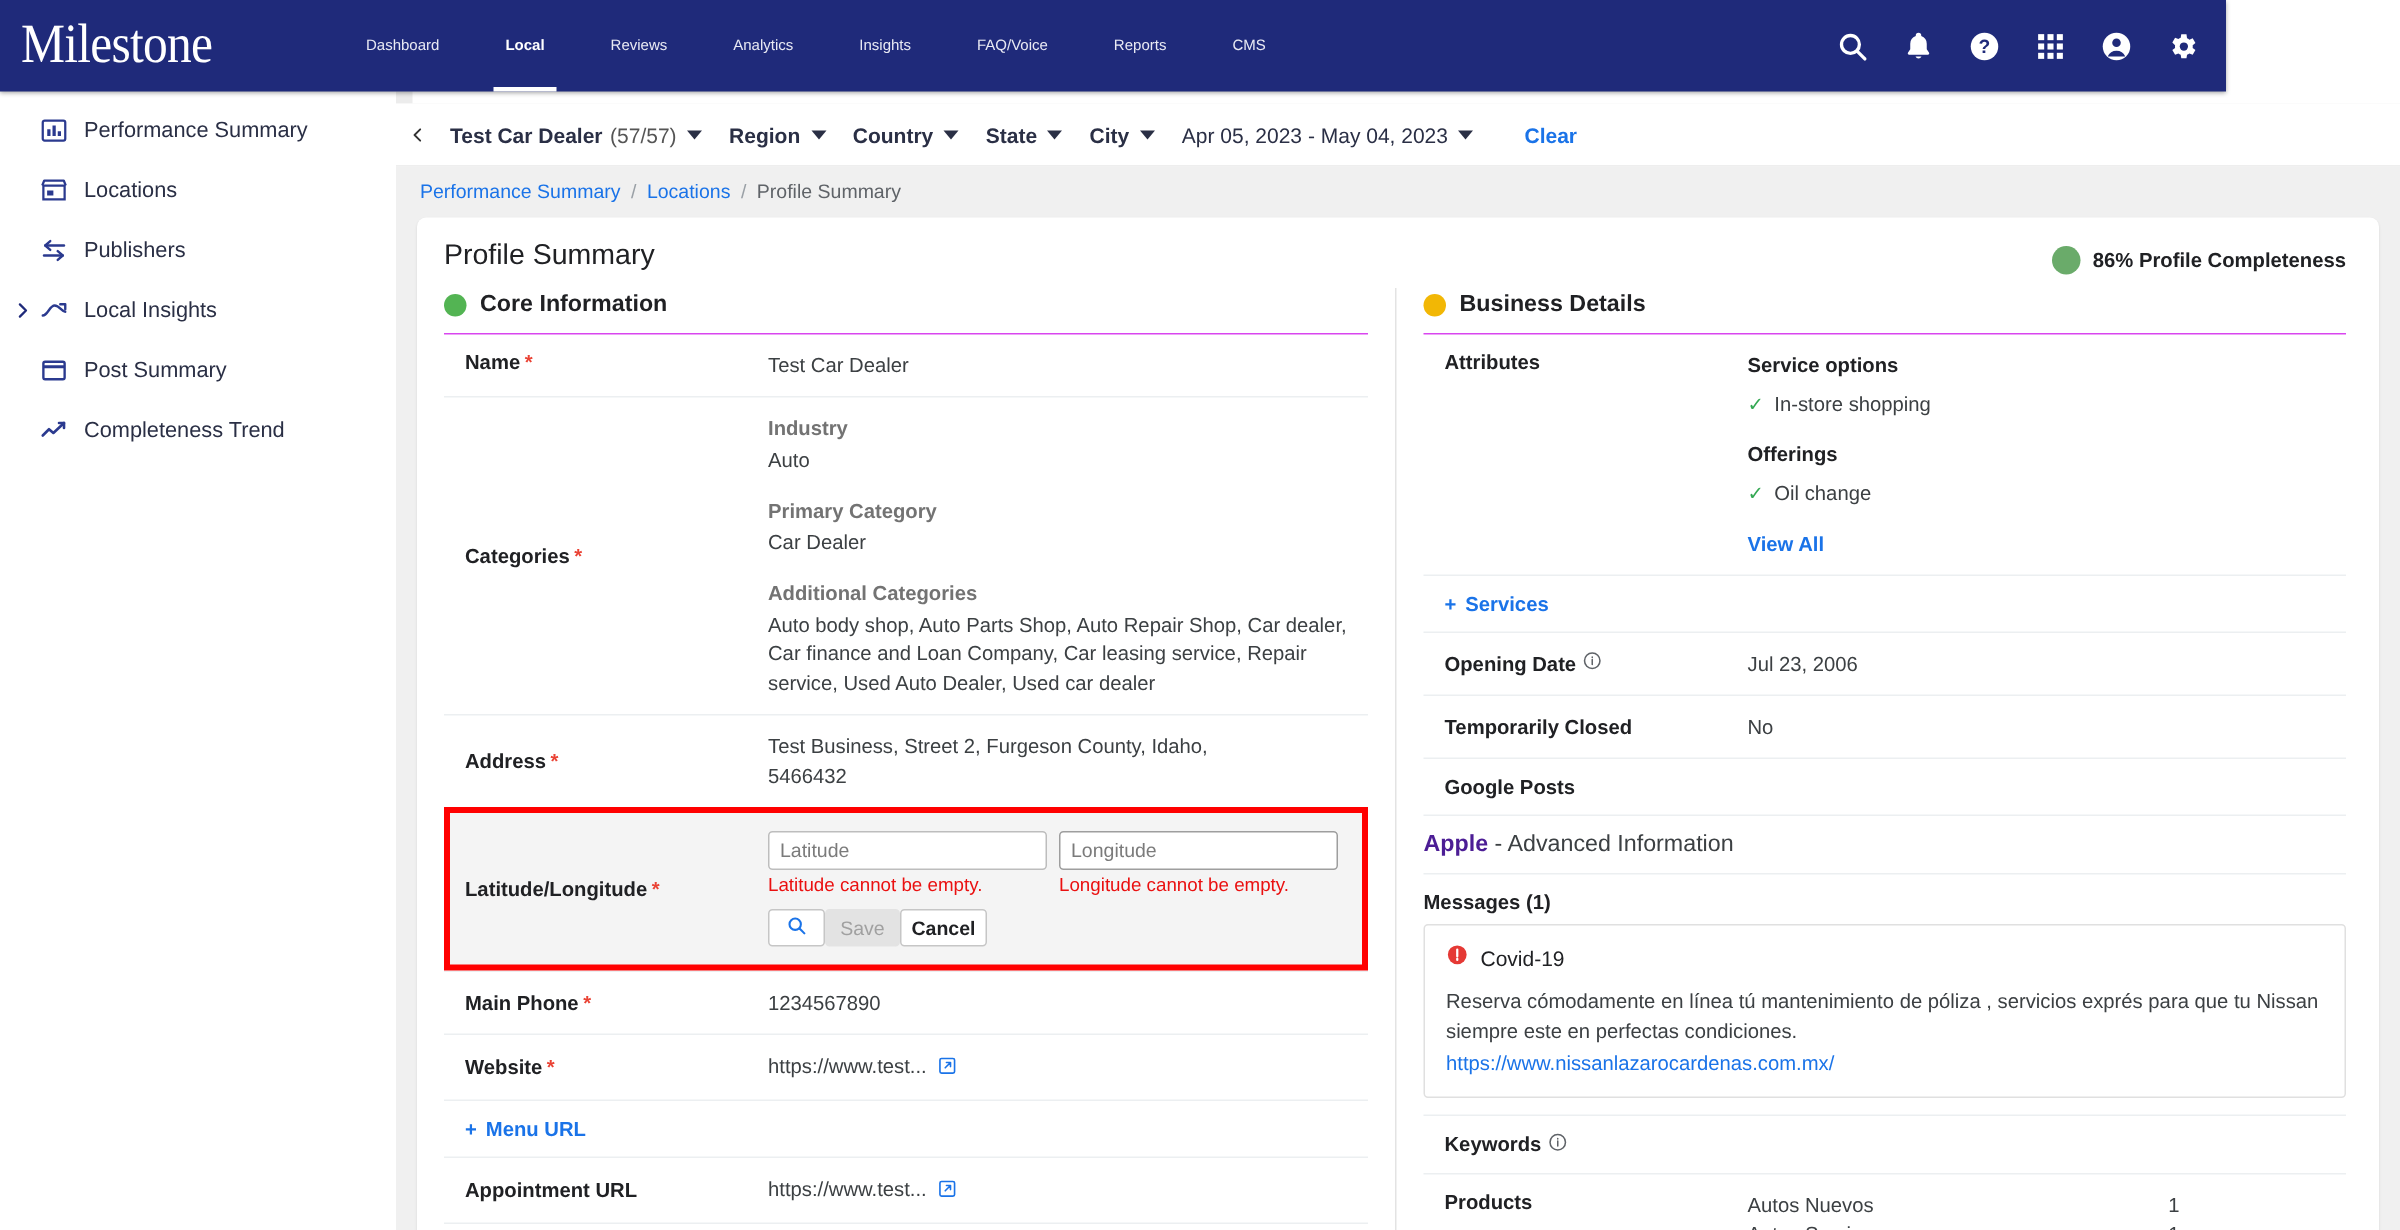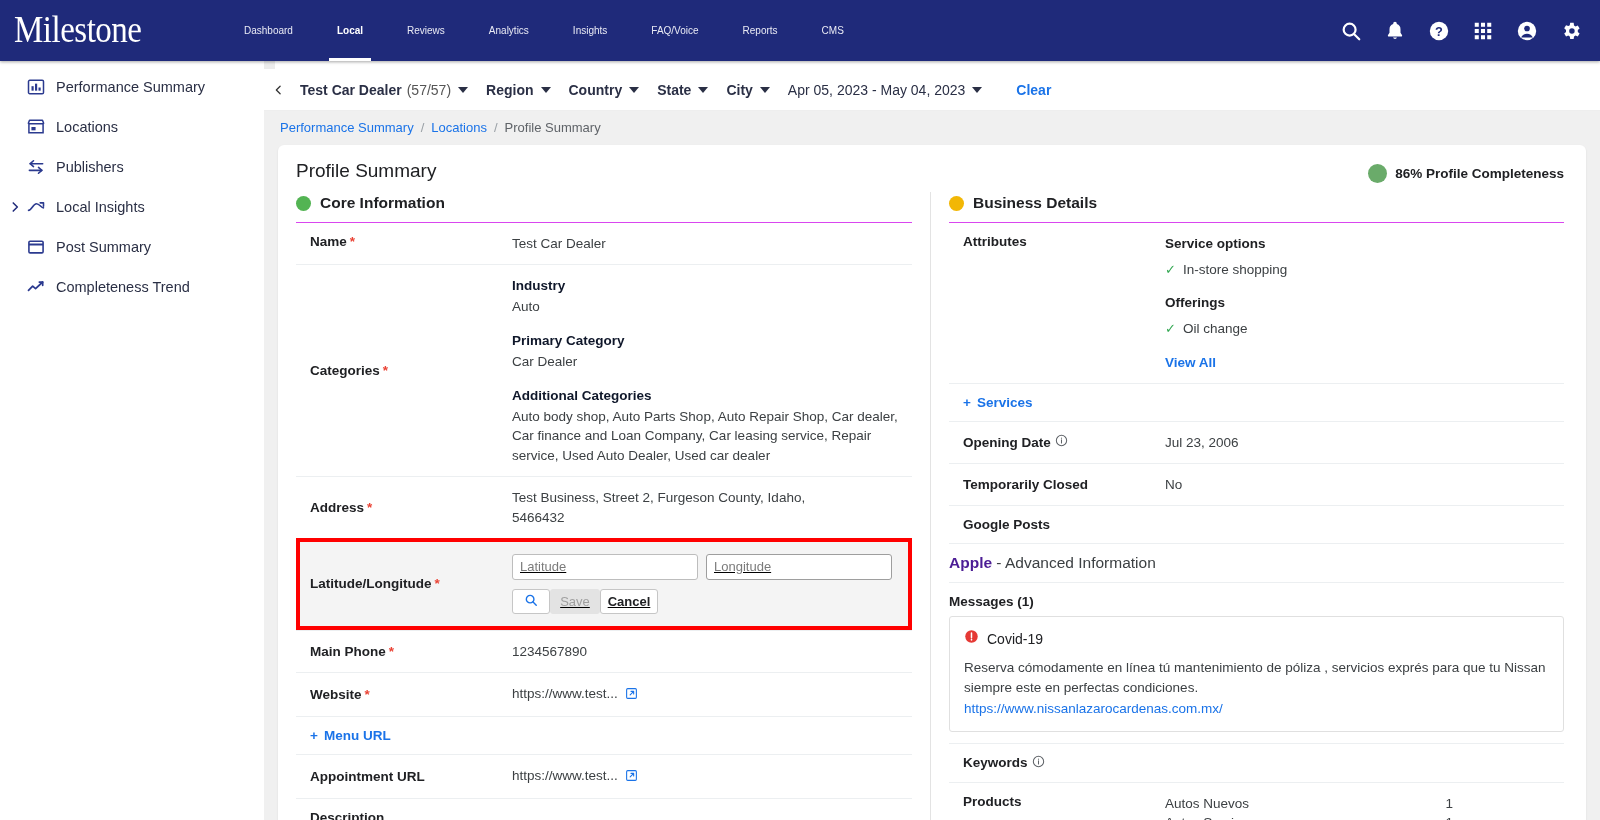--- a/index.html
+++ b/index.html
@@ -6,21 +6,21 @@
   html, body {
     width: 1600px; height: 820px;
     font-family: "Liberation Sans", sans-serif;
     background: #ffffff;
     overflow: hidden;
   }
   #app { position: relative; width: 1600px; height: 820px; }
 
   
   .topnav {
-    position: absolute; top: 0; left: 0; width: 1600px; height: 61px;
+    position: absolute; top: 0; left: 0; width: 1484px; height: 61px;
     background: #1f2a7a; display: flex; align-items: center;
     box-shadow: 0 1px 3px rgba(0,0,0,.35);
     z-index: 20;
   }
   .logo {
     margin-left: 14px; width: 150px; color: #fff;
     font-family: "Liberation Serif", serif;
     font-size: 33px; font-weight: 400; letter-spacing: -.5px;
     font-style: normal;
     transform: scaleY(1.12);
@@ -119,36 +119,36 @@
   }
   .sec-head .dot { width: 15px; height: 15px; }
 
   .row { display: flex; border-top: 1px solid #eceff1; padding: 11px 0; font-size: 13.5px; }
   .row.first { border-top: 1px solid #d946ef; }
   .row .k { width: 216px; flex: none; font-weight: bold; color: #202124; padding-left: 14px; }
   .row .v { color: #3c4043; line-height: 1.42; }
   .req { color: #ea4335; margin-left: 3px; }
 
   .row-center { align-items: center; }
-  .grp-label { font-weight: bold; color: #0f172a; margin-bottom: 2px; }
+  .grp-label { font-weight: bold; color: #737373; margin-bottom: 2px; }
   .grp-val { color: #3c4043; margin-bottom: 14px; line-height: 1.45; }
   .grp-val.last { margin-bottom: 0; }
 
   .link { color: #1a73e8; cursor: pointer; }
   .addlink { color: #1a73e8; font-weight: bold; cursor: pointer; display: inline-flex; align-items: center; gap: 6px; }
   .ext-ic { color: #1a73e8; margin-left: 3px; vertical-align: -2px; }
 
   
   .latlng-wrap {
     position: relative; margin: 0; border: 4px solid #ff0000;
     background: #f4f4f4; display: flex; padding: 12px 0 12px 0;
   }
   .latlng-wrap .k { width: 212px; flex: none; font-weight: bold; color: #202124;
                     font-size: 13.5px; padding-left: 10px; display: flex; align-items: center; }
-  .latlng-body { flex: 1; text-decoration: underline; }
+  .latlng-body { flex: 1; }
   .inputs { display: flex; gap: 8px; }
   .tinput {
     width: 186px; height: 26px; border: 1px solid #bdbdbd; border-radius: 3px;
     background: #ffffff; font-size: 13px; padding: 0 7px;
     font-family: "Liberation Sans", sans-serif; color: #202124;
   }
   .tinput::placeholder { color: #7b7b7b; }
   .tinput.focused { border-color: #9e9e9e; }
   .errs { display: flex; gap: 8px; margin-top: 3px; }
   .err { width: 186px; color: #ea1010; font-size: 12.5px; }
@@ -405,20 +405,24 @@
           <div class="latlng-wrap">
             <div class="k">
                 <span>Latitude/Longitude</span>
                 <span class="req">*</span>
               </div>
             <div class="latlng-body">
               <div class="inputs">
                 <input class="tinput" value="" placeholder="Latitude" style="">
                 <input class="tinput focused" value="" placeholder="Longitude" style="">
               </div>
+              <div class="errs">
+                <div class="err">Latitude cannot be empty.</div>
+                <div class="err">Longitude cannot be empty.</div>
+              </div>
               <div class="btnrow">
                 <div class="btn btn-search">
                   <span>
                     <svg width="14" height="14" viewBox="0 0 24 24" fill="none" stroke="#1a73e8" stroke-width="2.4">
                         <circle cx="10.5" cy="10.5" r="6.5"></circle>
                         <line x1="15.5" y1="15.5" x2="21" y2="21" stroke-linecap="round"></line>
                       </svg>
                   </span>
                 </div>
                 <div class="btn btn-save">Save</div>

